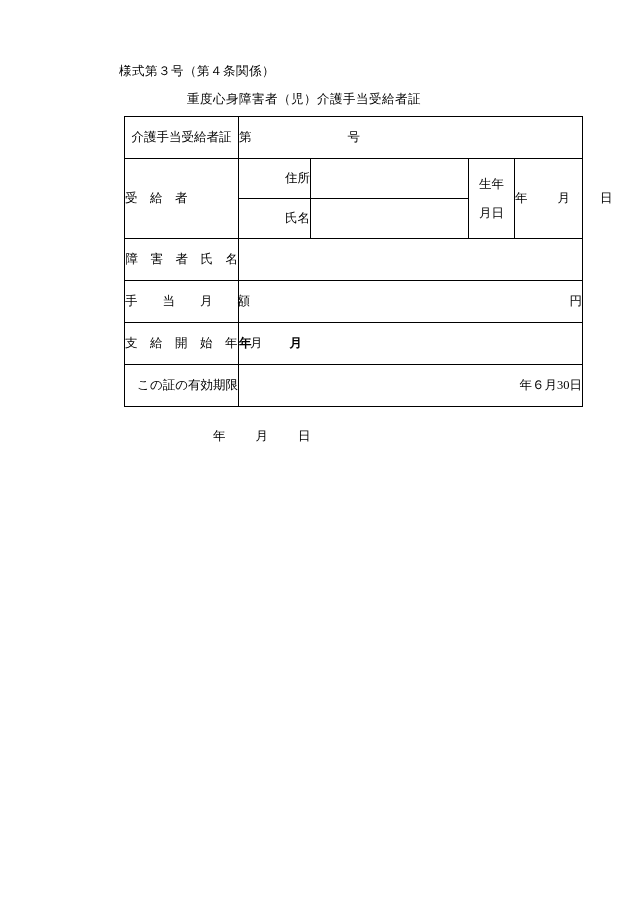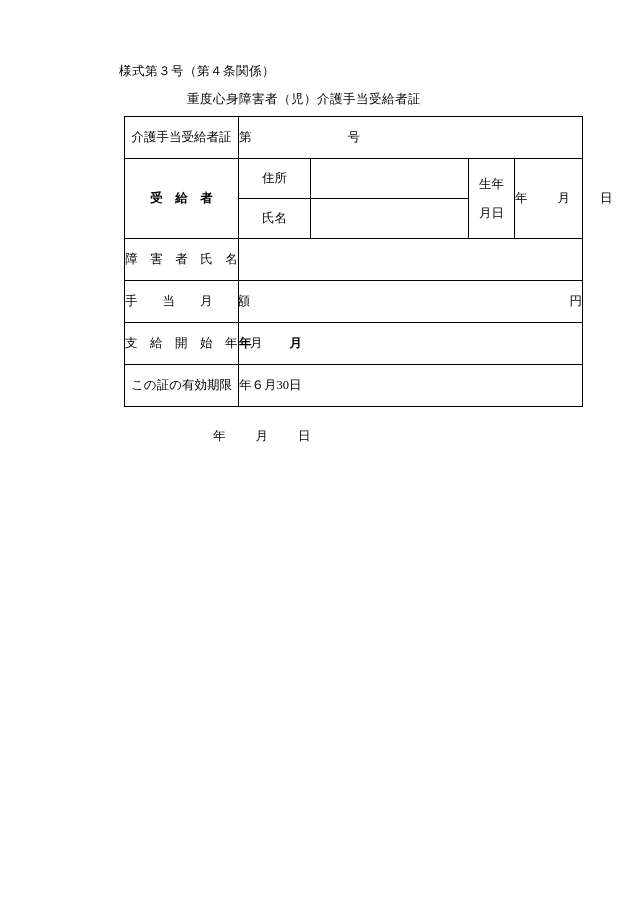--- a/index.html
+++ b/index.html
@@ -48,38 +48,37 @@
     table-layout: fixed;
   }
   table.main-table td {
     border: 1px solid #000000;
     font-size: 12.5px;
     padding: 0;
     vertical-align: middle;
     line-height: 1.2;
   }
   .lbl {
-    text-align: center;
+    text-align: right;
     white-space: nowrap;
   }
   .cell-pad {
     padding-left: 8px;
   }
   .r1 { height: 42px; }
   .r2 { height: 40px; }
   .r3 { height: 42px; }
 
   .num-label { text-align: center; }
   .num-value { padding-left: 10px; white-space: nowrap; font-family: Liberation Serif, serif; }
   .num-value .sp { display: inline-block; width: 96px; }
 
   .recipient-label {
-    text-align: center;
-    white-space: nowrap;
-    font-weight: bold;
+    text-align: left;
+    white-space: nowrap;
   }
   .birth-label {
     text-align: center;
     white-space: nowrap;
     font-size: 12.5px;
     line-height: 1.25;
   }
   .birth-value {
     text-align: center;
     white-space: nowrap;
@@ -92,21 +91,21 @@
     padding-right: 42px;
   }
   .start-cell {
     text-align: left;
     padding-left: 80px;
     white-space: nowrap;
     font-weight: bold;
   }
   .start-cell .g { display: inline-block; width: 38px; }
   .valid-cell {
-    text-align: left;
+    text-align: right;
     padding-right: 6px;
     white-space: nowrap;
   }
 
   .date-line {
     position: absolute;
     left: 190px;
     top: 428px;
     font-size: 12.5px;
     white-space: nowrap;

